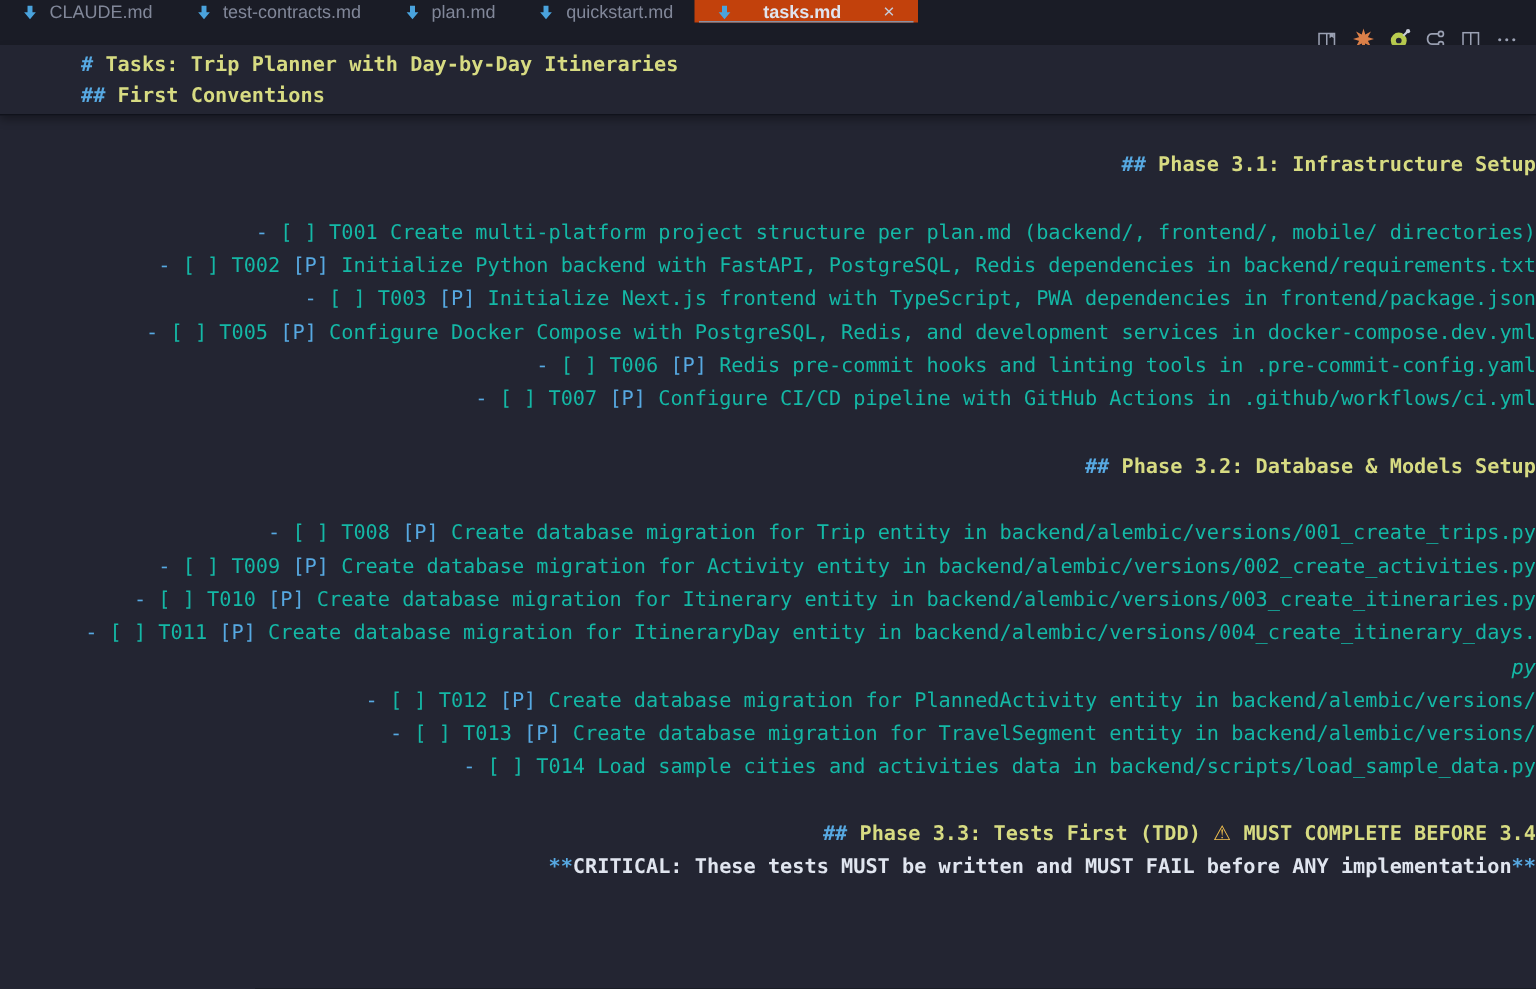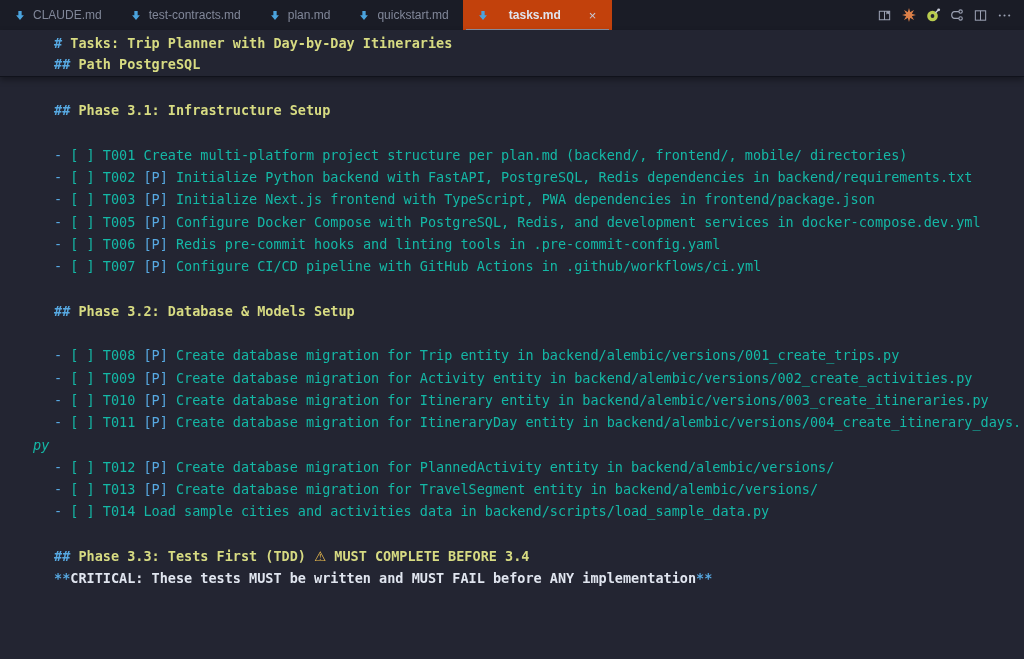--- a/index.html
+++ b/index.html
@@ -1,20 +1,20 @@
 <!DOCTYPE html>
 <html><head>
 <meta charset="utf-8">
 <style>
   html,body{margin:0;padding:0;background:#16181f;}
   .app{position:relative;width:1024px;height:659px;overflow:hidden;
        background:#232532;font-family:"DejaVu Sans Mono",monospace;}
 
   
-  .tab-bar{display:flex;align-items:stretch;height:30px;background:#1a1c26;}
+  .tab-bar{display:flex;align-items:stretch;height:30px;background:#1a1c26;flex-direction:column;}
   .tabs{display:flex;align-items:stretch;}
   .tab{display:flex;align-items:center;gap:7px;padding:0 14px;
        font-family:"Liberation Sans",sans-serif;font-size:12px;color:#818799;
        cursor:default;position:relative;white-space:nowrap;}
   .tab.active{background:#c2410c;color:#e0e4ee;font-weight:bold;gap:20px;}
   .tab.active::after{content:"";position:absolute;left:3px;right:3px;bottom:0;
        height:1px;background:#8b91a3;}
   .tab .close{margin-left:6px;font-size:13px;color:#c6cbd8;font-weight:normal;
        line-height:1;padding:1px 2px;border-radius:3px;}
   .md-icon{display:inline-flex;align-items:center;}
@@ -22,21 +22,21 @@
   .actions{margin-left:auto;display:flex;align-items:center;gap:5px;padding-right:10px;}
   .action-icon{width:19px;height:22px;display:inline-flex;align-items:center;
        justify-content:center;border-radius:4px;}
 
   
   .sticky{background:#232532;padding-top:3px;border-bottom:1px solid #10121b;
           box-shadow:0 3px 6px rgba(0,0,0,.35);position:relative;z-index:2;}
   .sticky .line{height:21.4px;line-height:21.4px;}
 
   
-  .editor{position:relative;}
+  .editor{position:relative;text-align:right;}
   .line{white-space:pre;padding-left:54px;height:22.3px;line-height:22.3px;
         font-size:13.5px;}
   .line.cont{padding-left:33px;font-style:italic;}
   .line.bold{font-weight:bold;}
 
   .s-blue{color:#57a9e2;}
   .s-yellow{color:#d7db82;}
   .s-text{color:#14b8a6;margin-top:16px;}
   .s-bright{color:#e0e5ef;}
   .s-warn{color:#f2c14e;font-family:"DejaVu Sans",sans-serif;}
@@ -131,21 +131,21 @@
               <circle cx="3" cy="8" r="1.1"></circle>
               <circle cx="8" cy="8" r="1.1"></circle>
               <circle cx="13" cy="8" r="1.1"></circle>
             </g>
           </svg>
         </span>
       </div>
   </div>
   <div class="sticky">
       <div class="line bold"><span class="s-blue"># </span><span class="s-yellow">Tasks: Trip Planner with Day-by-Day Itineraries</span></div>
-      <div class="line bold"><span class="s-blue">## </span><span class="s-yellow">Path PostgreSQL</span></div>
+      <div class="line bold"><span class="s-blue">## </span><span class="s-yellow">First Conventions</span></div>
     </div>
   <div class="editor">
       <div class="line"></div>
       <div class="line bold"><span class="s-blue">## </span><span class="s-yellow">Phase 3.1: Infrastructure Setup</span></div>
       <div class="line"></div>
       <div class="line"><span class="s-blue">- </span><span class="s-text">[ ] T001 Create multi-platform project structure per plan.md (backend/, frontend/, mobile/ directories)</span></div>
       <div class="line"><span class="s-blue">- </span><span class="s-text">[ ] T002 </span><span class="s-blue">[P]</span><span class="s-text"> Initialize Python backend with FastAPI, PostgreSQL, Redis dependencies in backend/requirements.txt</span></div>
       <div class="line"><span class="s-blue">- </span><span class="s-text">[ ] T003 </span><span class="s-blue">[P]</span><span class="s-text"> Initialize Next.js frontend with TypeScript, PWA dependencies in frontend/package.json</span></div>
       <div class="line"><span class="s-blue">- </span><span class="s-text">[ ] T005 </span><span class="s-blue">[P]</span><span class="s-text"> Configure Docker Compose with PostgreSQL, Redis, and development services in docker-compose.dev.yml</span></div>
       <div class="line"><span class="s-blue">- </span><span class="s-text">[ ] T006 </span><span class="s-blue">[P]</span><span class="s-text"> Redis pre-commit hooks and linting tools in .pre-commit-config.yaml</span></div>

